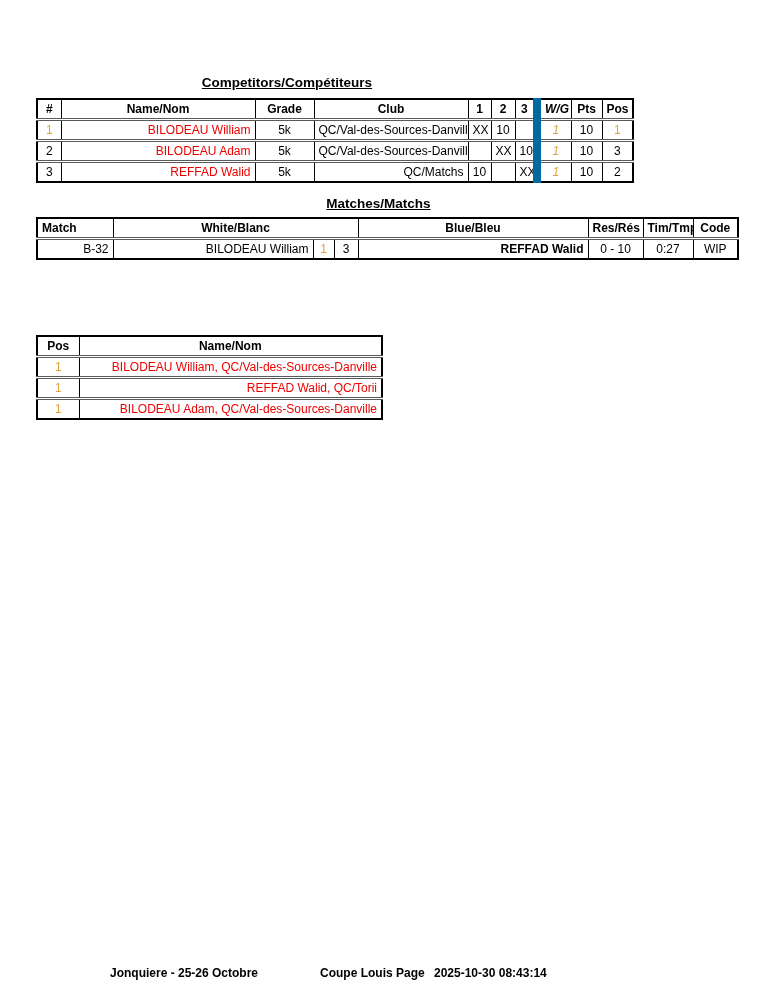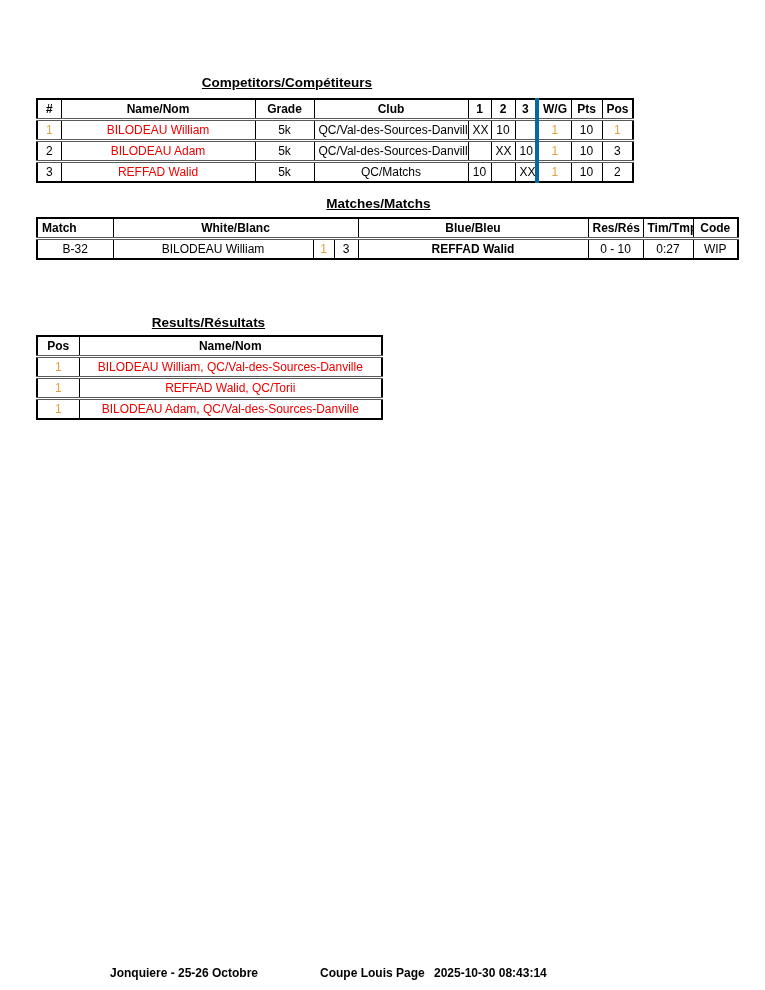--- a/index.html
+++ b/index.html
@@ -55,27 +55,27 @@
     border-left: 1px solid #000;
     border-right: 1px solid #000;
   }
   tbody tr { border-top: 3px double #5a5a5a; }
 
   .competitors { top: 98px;  left: 36px; width: 596px; }
   .matches     { top: 217px; left: 36px; width: 701px; }
   .results     { top: 335px; left: 36px; width: 345px; }
 
   td.c { text-align: center; }
-  td.l { text-align: center; }
+  td.l { text-align: right; }
   th.l { text-align: left; }
 
   .red { color: #ee0000; }
   [data-color="orange"] { color: #dfa23f; }
   [data-weight="bold"] { font-weight: bold; }
-  .thickleft { border-left: 4px solid #0369a1; }
+  .thickleft { border-left: 8px solid #0369a1; font-style: italic; }
 
   .footer-item {
     position: absolute;
     top: 966px;
     font-size: 12px;
     font-weight: bold;
     white-space: nowrap;
   }
   .footer-location  { left: 110px; }
   .footer-event     { left: 320px; }
@@ -184,21 +184,20 @@
         <td class="c" data-color="orange">1</td>
         <td class="c" data-color="black">3</td>
         <td class="l" data-weight="bold">REFFAD Walid</td>
         <td class="c">0 - 10</td>
         <td class="c">0:27</td>
         <td class="c">WIP</td>
       </tr>
     </tbody>
   </table>
 
-  <div class="sec-heading results-heading">Results/Résultats</div>
   <table class="results">
     <colgroup>
       <col style="width:42px">
         <col style="width:303px">
     </colgroup>
     <thead>
       <tr>
         <th>Pos</th>
         <th>Name/Nom</th>
       </tr>

